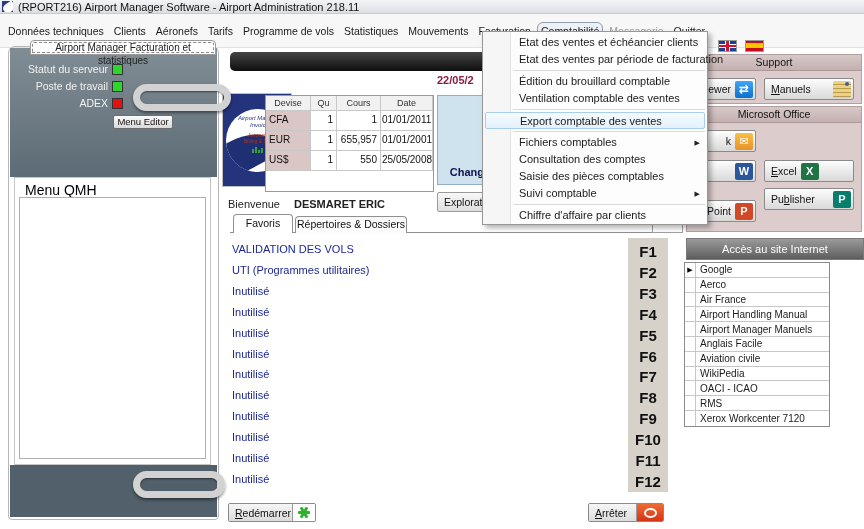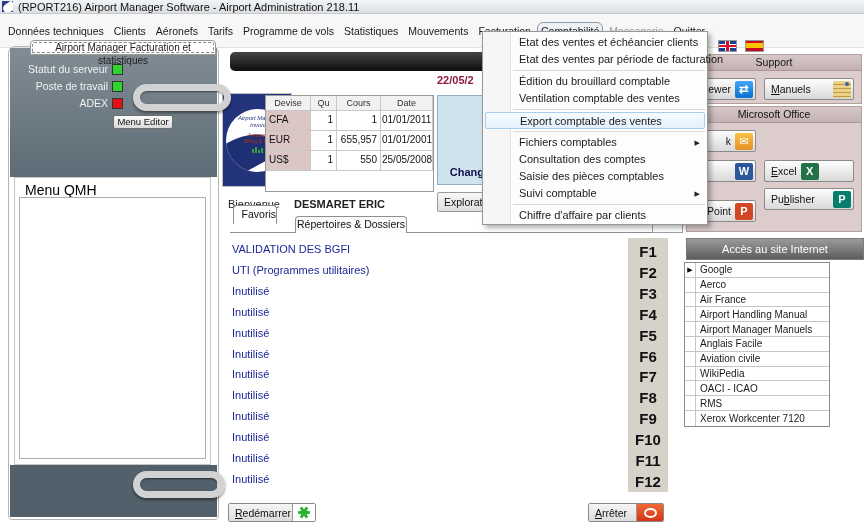--- a/index.html
+++ b/index.html
@@ -85,21 +85,21 @@
   .change-label { position:absolute; left:0; right:4px; bottom:6px; text-align:center; font-size:11px;
     font-weight:bold; color:#10104f; }
   .explorer-btn { position:absolute; left:437px; top:192px; width:70px; height:20px;
     background:linear-gradient(#f8f8f8,#dedede); border:1px solid #9a9a9a; border-radius:2px;
     font-size:10.5px; color:#111; padding:3px 0 0 6px; white-space:nowrap; overflow:hidden; }
 
   .tab-line { position:absolute; left:230px; top:232px; width:453px; height:1px; background:#909090; }
   .tab { position:absolute; border:1px solid #909090; border-bottom:none; border-radius:4px 4px 0 0;
     font-size:10.5px; text-align:center; color:#111; background:#fbfbfb; z-index:2; }
   .tab.active { background:#fff; height:19px; line-height:17px; }
-  .tab-favoris { left:233px; top:205px; width:44px;text-align:right; }
+  .tab-favoris { left:233px; top:214px; width:60px; }
   .tab-repertoires { left:295px; top:216px; width:112px; height:17px; line-height:15px; }
   .corner-box { position:absolute; left:652px; top:208px; width:31px; height:25px; background:#fff;
     border:1px solid #a0a0a0; }
 
   .fav-area { position:absolute; left:230px; top:238px; width:438px; height:256px; }
   .fkey-strip { position:absolute; left:398px; top:0; width:40px; height:254px; background:#d6d2ca; }
   .fav-label { position:absolute; left:2px; font-size:11px; color:#1c2796; white-space:nowrap; }
   .fav-key { position:absolute; left:398px; width:40px; text-align:center; font-size:15px; font-weight:bold; color:#111; }
 
   .composite-btn { position:absolute; display:flex; border:1px solid #8a8a8a; border-radius:2px;
@@ -274,21 +274,21 @@
   <div class="explorer-btn">Explorat</div>
 
   <div class="tab-line"></div>
   <div class="tab active tab-favoris">Favoris</div>
   <div class="tab tab-repertoires">Répertoires &amp; Dossiers</div>
   <div class="corner-box"></div>
 
   <div class="fav-area">
     <div class="fkey-strip"></div>
     <div id="fav-rows">
-        <div class="fav-label" style="top: 5px;">VALIDATION DES BGFI</div>
+        <div class="fav-label" style="top: 5px;">VALIDATION DES VOLS</div>
         <div class="fav-key" style="top: 5px;">F1</div>
         <div class="fav-label" style="top: 25.9px;">UTI (Programmes utilitaires)</div>
         <div class="fav-key" style="top: 25.9px;">F2</div>
         <div class="fav-label" style="top: 46.8px;">Inutilisé</div>
         <div class="fav-key" style="top: 46.8px;">F3</div>
         <div class="fav-label" style="top: 67.7px;">Inutilisé</div>
         <div class="fav-key" style="top: 67.7px;">F4</div>
         <div class="fav-label" style="top: 88.6px;">Inutilisé</div>
         <div class="fav-key" style="top: 88.6px;">F5</div>
         <div class="fav-label" style="top: 109.5px;">Inutilisé</div>

